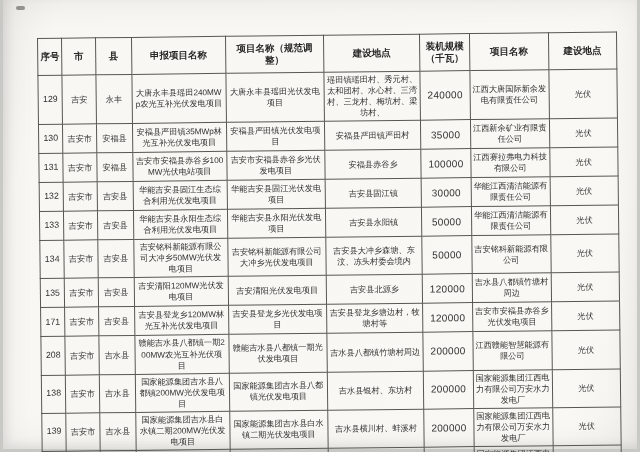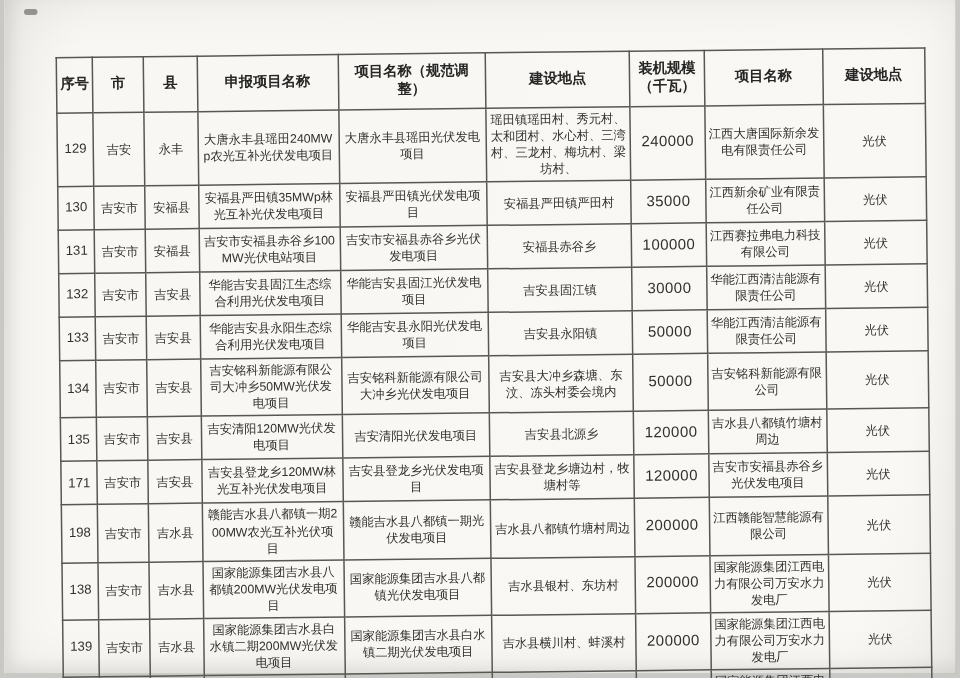--- a/index.html
+++ b/index.html
@@ -177,21 +177,21 @@
             <td class="c-city">吉安市</td>
             <td class="c-county">吉安县</td>
             <td class="c-declared">吉安县登龙乡120MW林光互补光伏发电项目</td>
             <td class="c-adjusted">吉安县登龙乡光伏发电项目</td>
             <td class="c-location">吉安县登龙乡塘边村，牧塘村等</td>
             <td class="c-capacity">120000</td>
             <td class="c-unit">吉安市安福县赤谷乡光伏发电项目</td>
             <td class="c-type">光伏</td>
           </tr>
           <tr>
-            <td class="c-no">198</td>
+            <td class="c-no">208</td>
             <td class="c-city">吉安市</td>
             <td class="c-county">吉水县</td>
             <td class="c-declared">赣能吉水县八都镇一期200MW农光互补光伏项目</td>
             <td class="c-adjusted">赣能吉水县八都镇一期光伏发电项目</td>
             <td class="c-location">吉水县八都镇竹塘村周边</td>
             <td class="c-capacity">200000</td>
             <td class="c-unit">江西赣能智慧能源有限公司</td>
             <td class="c-type">光伏</td>
           </tr>
           <tr>

